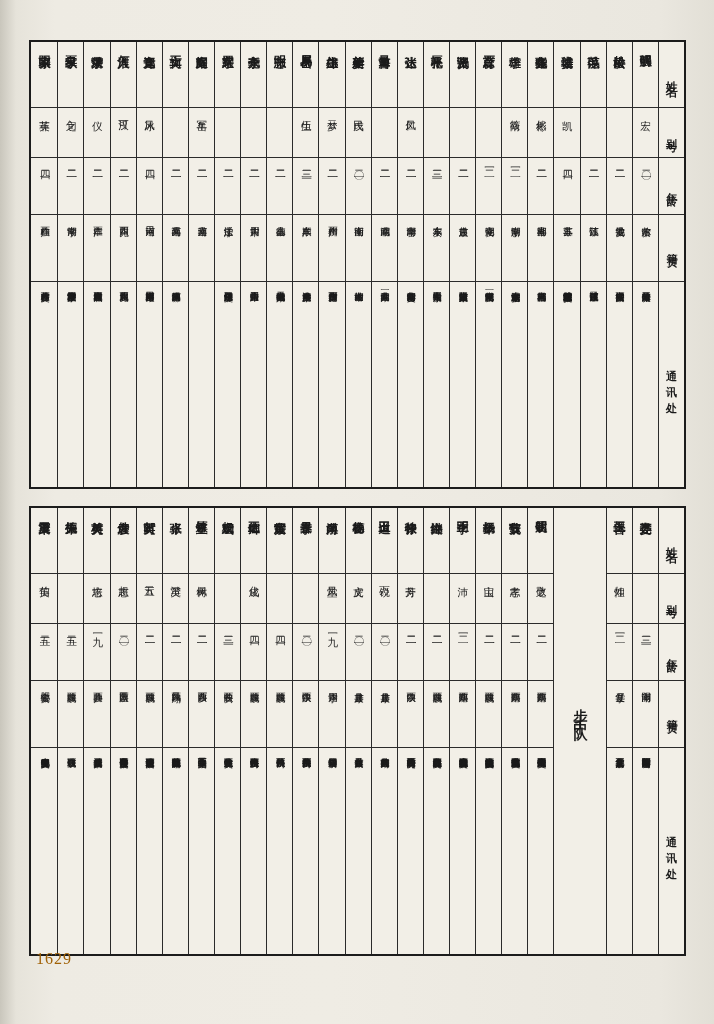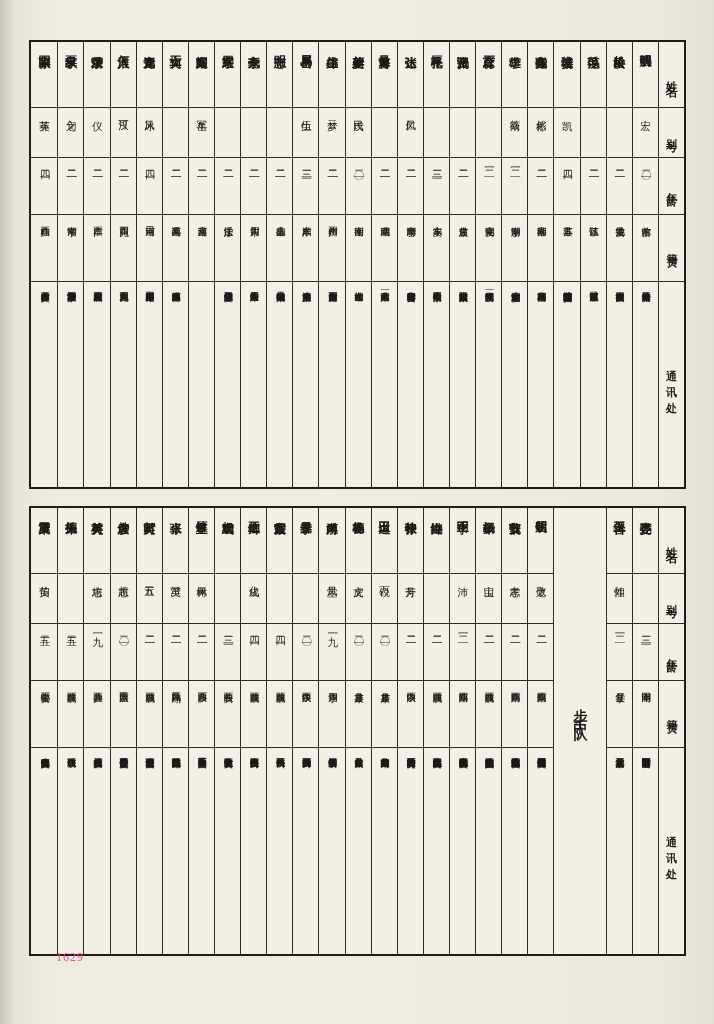--- a/index.html
+++ b/index.html
@@ -48,22 +48,22 @@
   .cell.hdr.address { letter-spacing:16px; font-size:11px; }
 
   .unit-label {
     writing-mode:vertical-rl; text-orientation:upright;
     font-size:14px; font-weight:bold; letter-spacing:6px;
     padding-top:190px;
   }
   .tag { font-size:7.5px; font-weight:normal; margin-top:2px; }
 
   .page-number {
-    position:absolute; left:56px; top:950px;
-    font-size:12px; letter-spacing:1px; color:#ec4899;
+    position:absolute; left:36px; top:950px;
+    font-size:16px; letter-spacing:1px; color:#a16207;
     font-family:"Liberation Serif", serif;
   }
 </style>
 </head>
 <body>
 
 <div class="reg-table top">
     <div class="col header-col">
       <div class="cell hdr name">姓名</div>
       <div class="cell hdr alias">别号</div>

